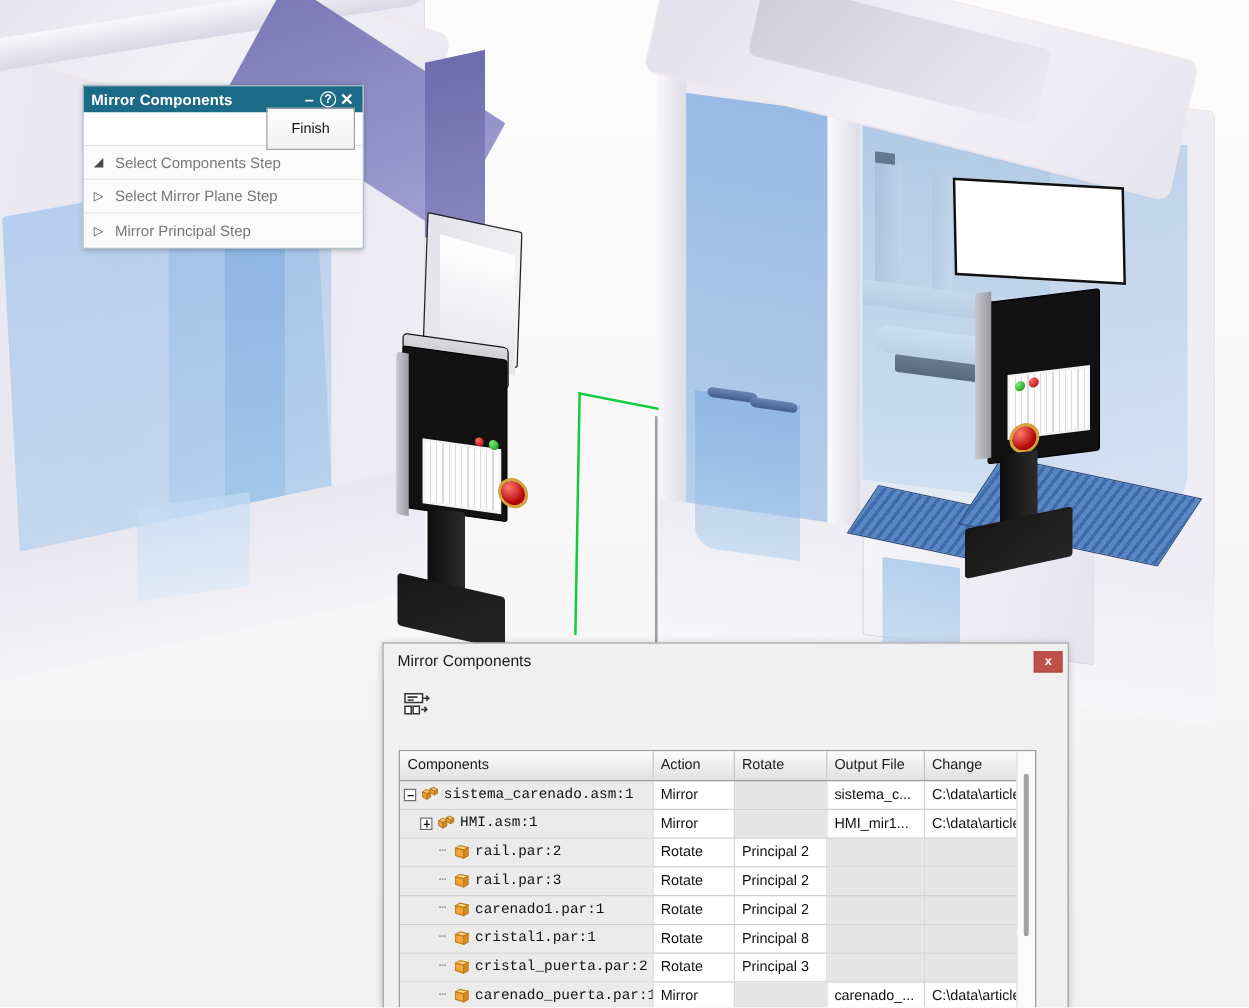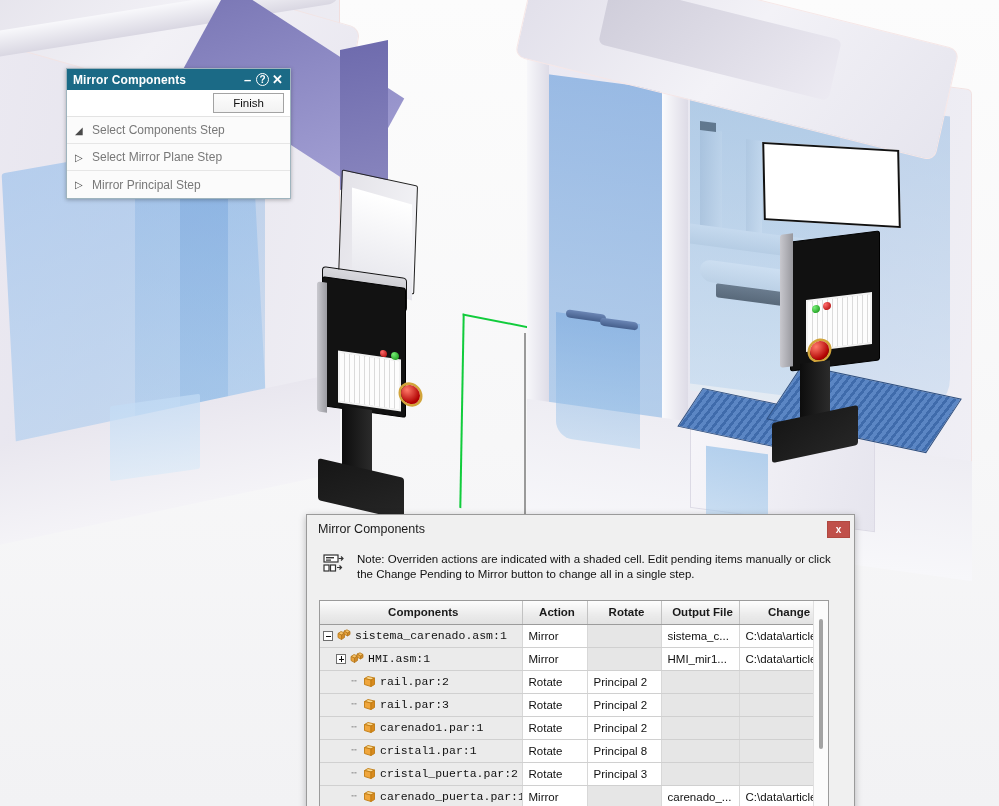--- a/index.html
+++ b/index.html
@@ -391,21 +391,21 @@
     line-height: 1;
   }
   #cmdbar .cmd-toolrow {
     height: 27px;
     background: #ffffff;
     display: flex; align-items: center; justify-content: flex-end;
     padding-right: 6px;
     border-bottom: 1px solid #e3e3e3;
   }
   .finish-btn {
-    min-width: 71px; height: 20px;
+    min-width: 71px; height: 34px;
     background: linear-gradient(180deg,#fdfdfd,#f2f2f2);
     border: 1px solid #a3a3a3;
     font-size: 11.5px;
     color: #111;
     display: flex; align-items: center; justify-content: center;
     cursor: pointer;
   }
   .step-row {
     height: 27px;
     display: flex; align-items: center;
@@ -483,22 +483,22 @@
     border-collapse: collapse;
     width: 100%;
     font-size: 11.5px;
     table-layout: fixed;
   }
   table.grid th {
     height: 23px;
     background: linear-gradient(180deg,#fdfdfd 0%,#ebebeb 60%,#e2e2e2 100%);
     border-right: 1px solid #c2c2c2;
     border-bottom: 1px solid #9b9b9b;
-    font-weight: bold;
-    text-align: center;
+    font-weight: normal;
+    text-align: left;
     padding-left: 6px;
     color: #1a1a1a;
     white-space: nowrap;
     overflow: hidden;
   }
   table.grid td {
     height: 23px;
     border-right: 1px solid #d8d8d8;
     border-bottom: 1px solid #d0d0d0;
     padding-left: 6px;
@@ -665,21 +665,20 @@
         <svg width="26" height="26" viewBox="0 0 26 26">
           <rect x="3" y="4" width="14" height="7" fill="#fff" stroke="#333" stroke-width="1.2"></rect>
           <rect x="5" y="6" width="8" height="1.4" fill="#333"></rect>
           <rect x="5" y="8.5" width="5" height="1.2" fill="#333"></rect>
           <path d="M17.5 7.5 h4 M20 5.5 l2 2 l-2 2" stroke="#333" stroke-width="1.2" fill="none"></path>
           <rect x="3" y="14" width="5" height="6" fill="#fff" stroke="#333" stroke-width="1.2"></rect>
           <rect x="9.5" y="14" width="5" height="6" fill="#fff" stroke="#333" stroke-width="1.2"></rect>
           <path d="M16 16.5 h4 M18.5 14.5 l2 2 l-2 2" stroke="#333" stroke-width="1.2" fill="none"></path>
         </svg>
       </div>
-      <div class="note-text">Note: Overriden actions are indicated with a shaded cell. Edit pending items manually or click the Change Pending to Mirror button to change all in a single step.</div>
     </div>
 
     <div class="grid-wrap">
       <div class="grid-scroll">
         <table class="grid">
           <colgroup>
             <col style="width:202px">
               <col style="width:65px">
               <col style="width:74px">
             <col style="width:78px">

